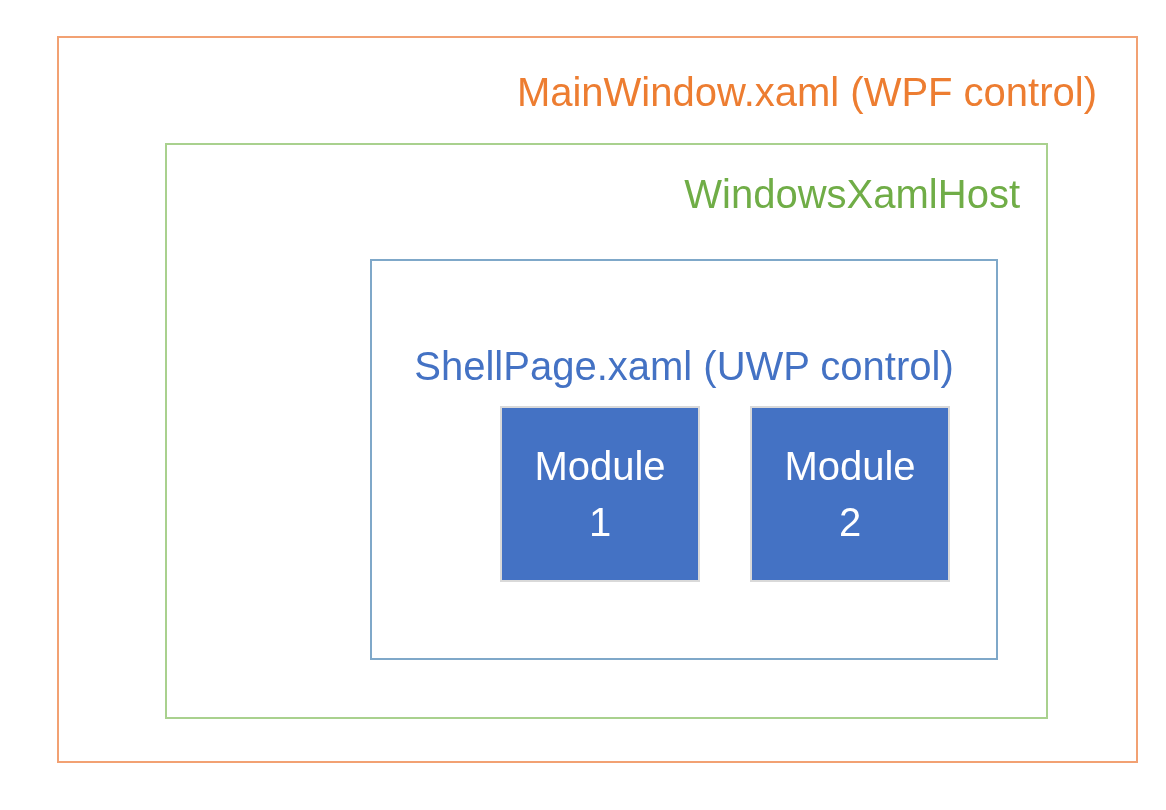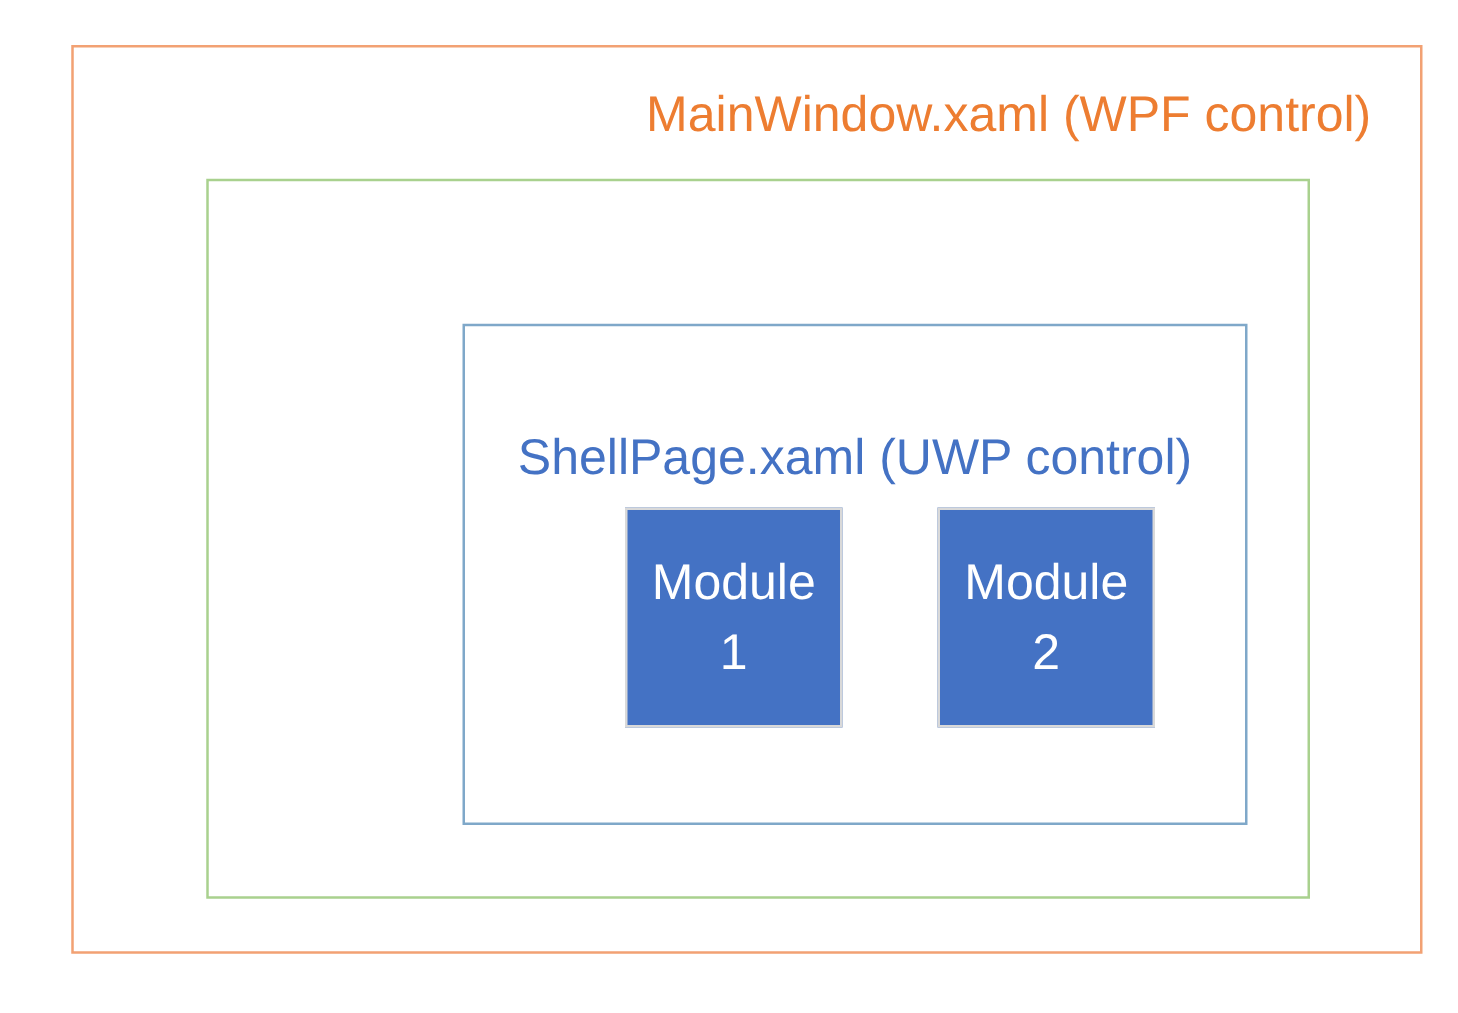--- a/index.html
+++ b/index.html
@@ -52,21 +52,21 @@
   .shell-title {
     left: 370px; top: 308px;
     width: 628px;
     text-align: center;
     color: var(--shell_text, #4472C4);
     margin-top: 36px;
   }
   .module {
     position: absolute;
     top: 406px;
-    width: 174px; height: 176px;
+    width: 200px; height: 176px;
     box-sizing: border-box;
     background: var(--module_fill, #4472C4);
     border: 2px solid var(--module_border, #D9D9D9);
     display: flex;
     flex-direction: column;
     align-items: center;
     justify-content: center;
     color: var(--module_text, #fff);
     font-size: 40px;
     line-height: 56px;
@@ -77,20 +77,21 @@
 </style>
 </head>
 <body>
 
 <div class="canvas">
 
   <div class="box outer-box"></div>
   <div class="title outer-title">MainWindow.xaml (WPF control)</div>
 
   <div class="box host-box"></div>
+  <div class="title host-title">WindowsXamlHost</div>
 
   <div class="box shell-box"></div>
   <div class="title shell-title">ShellPage.xaml (UWP control)</div>
 
   <div class="module module-1">
     <span>Module</span>
     <span>1</span>
   </div>
 
   <div class="module module-2">

